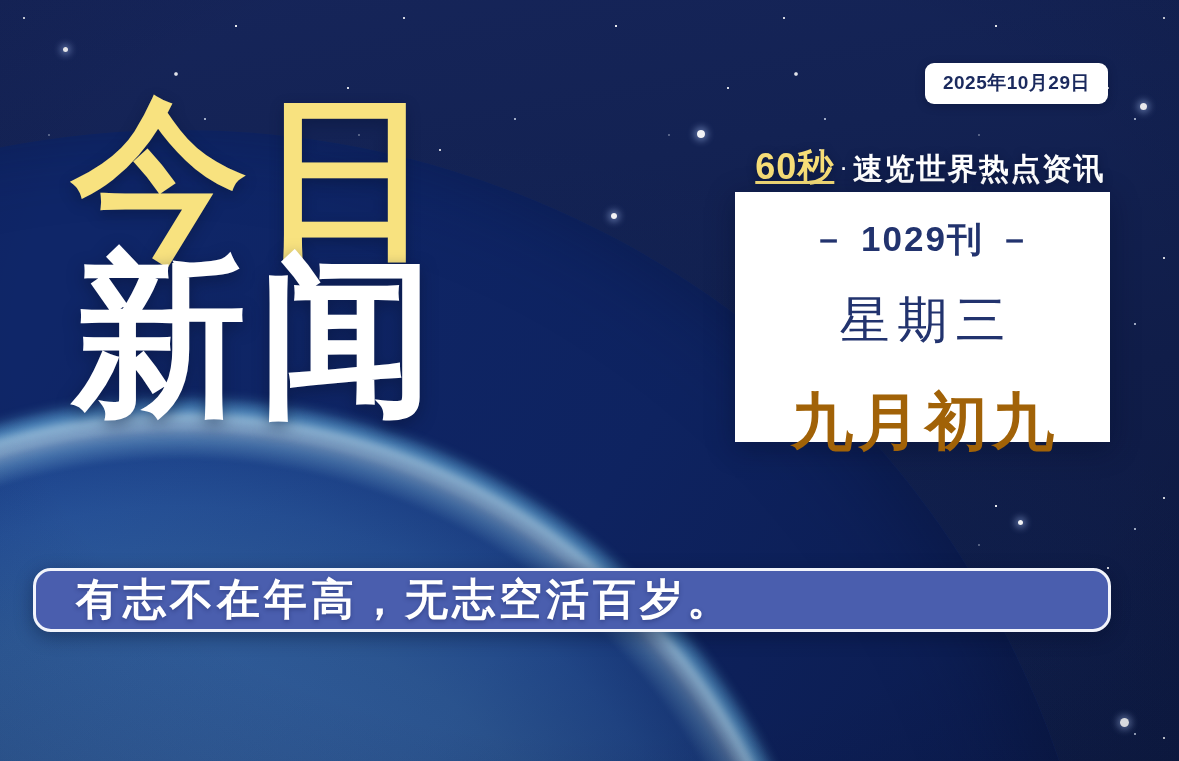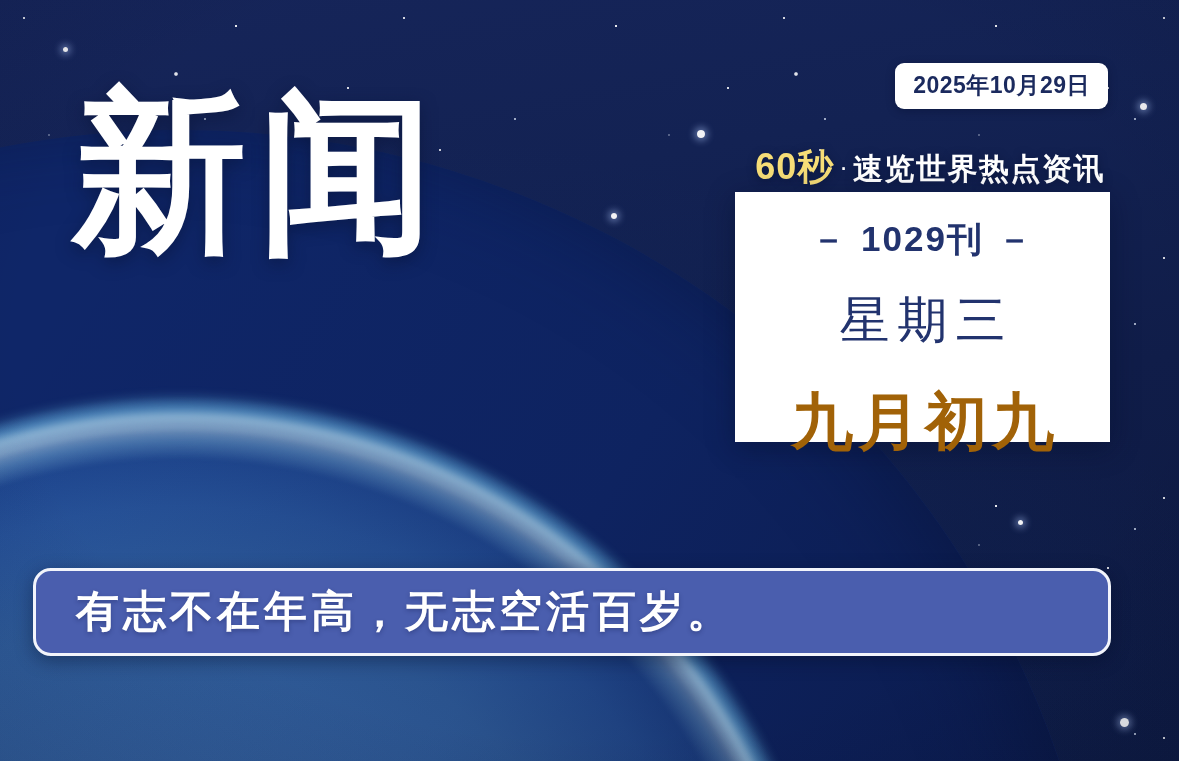--- a/index.html
+++ b/index.html
@@ -167,21 +167,21 @@
 
   
   .content { position:absolute; inset:0; }
 
   
   .date-pill {
     position:absolute;
     right:71px; top:63px;
     background:#ffffff;
     color:#1b2a5e;
-    font-size:23px;
+    font-size:19px;
     font-weight:bold;
     letter-spacing:.5px;
     padding:7px 18px 8px;
     border-radius:9px;
     white-space:nowrap;
     box-shadow:0 2px 9px rgba(4,12,40,.35);
   }
 
   
   .bigtitle {
@@ -209,20 +209,21 @@
   
   .tagline {
     position:absolute;
     right:74px; top:143px;
     white-space:nowrap;
     text-shadow:0 2px 8px rgba(6,14,46,.55);
   }
   .tagline .sec {
     font-size:36px; font-weight:bold; color:#f6dd77;
     letter-spacing:1px;
+    text-decoration:underline;
   }
   .tagline .dot { font-size:26px; color:#ffffff; margin:0 5px; vertical-align:3px;}
   .tagline .rest { font-size:30px; font-weight:bold; color:#ffffff; letter-spacing:1.5px; }
 
   
   .card {
     position:absolute;
     left:735px; top:192px;
     width:375px; height:250px;
     background:#ffffff;
@@ -256,21 +257,21 @@
     font-weight:bold;
     letter-spacing:5px;
     color:#a16207;
     padding-left:5px;
   }
 
   
   .quote {
     position:absolute;
     left:33px; top:568px;
-    width:1078px; height:88px;
+    width:1078px; height:64px;
     background:#4a5eae;
     border:3px solid #f2f4fb;
     border-radius:18px;
     display:flex;
     align-items:center;
     box-shadow:0 5px 18px rgba(4,12,40,.40);
   }
   .quote .txt {
     color:#ffffff;
     font-size:43px;
@@ -308,20 +309,21 @@
     <div class="atmo-rim"></div>
   </div>
 
   <div class="vignette"></div>
 
   <div class="content">
 
     <div class="date-pill">2025年10月29日</div>
 
     <div class="bigtitle">
+      <span class="line l1">今日</span>
       <span class="line l2">新闻</span>
     </div>
 
     <div class="tagline">
       <span class="sec">60秒</span><span class="dot">·</span><span class="rest">速览世界热点资讯</span>
     </div>
 
     <div class="card">
       <div class="issue">
         <span class="dash">－</span><span>1029刊</span><span class="dash">－</span>

